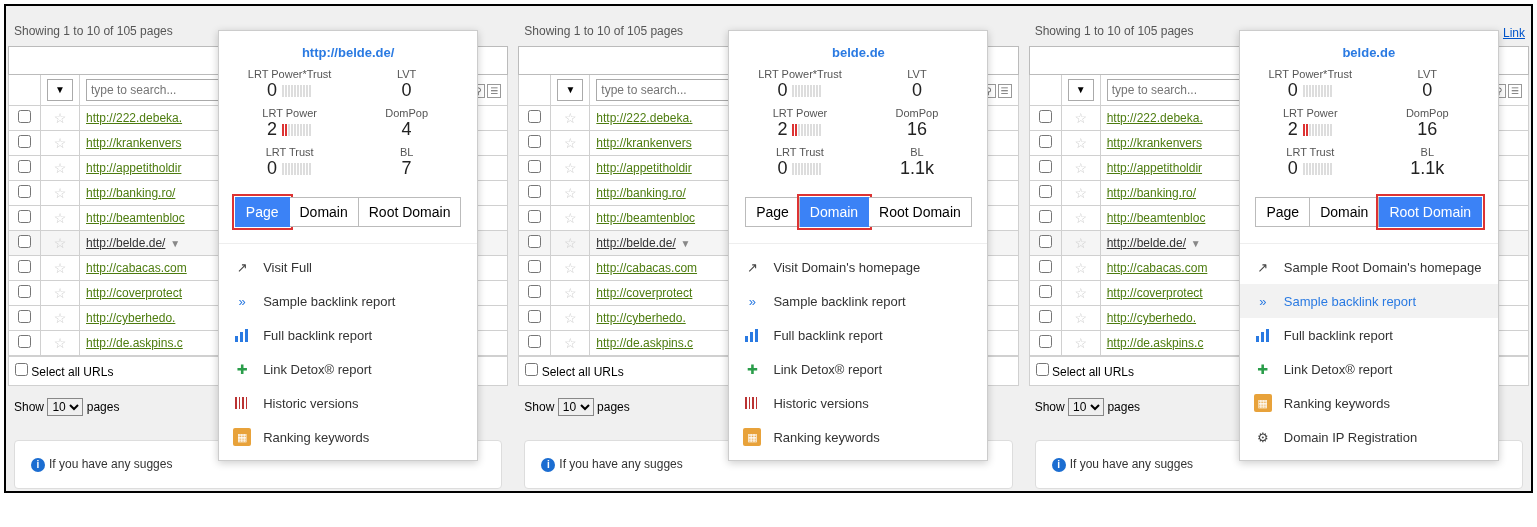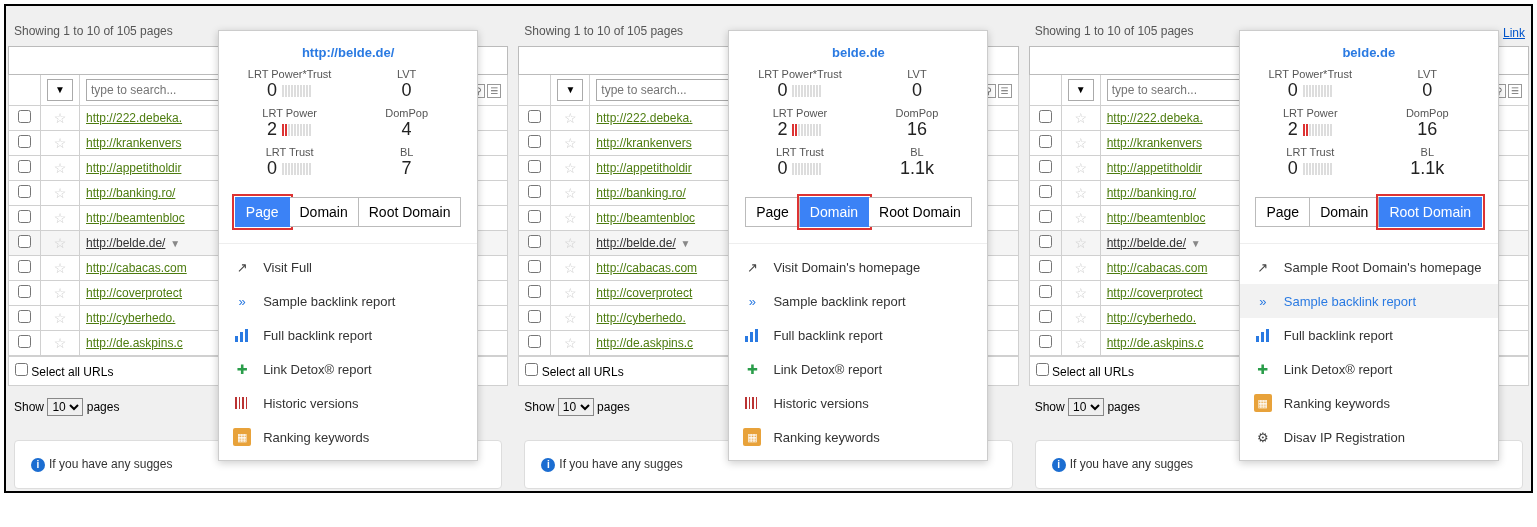--- a/index.html
+++ b/index.html
@@ -478,18 +478,18 @@
           <div class="mi">
             <span class="ic green">✚</span>
             <span>Link Detox® report</span>
           </div>
           <div class="mi">
             <span class="ic orange">▦</span>
             <span>Ranking keywords</span>
           </div>
           <div class="mi">
             <span class="ic dark">⚙</span>
-            <span>Disav IP Registration</span>
+            <span>Domain IP Registration</span>
           </div>
         </div>
       </div>
     </div>
 </div>
 
 </body></html>

